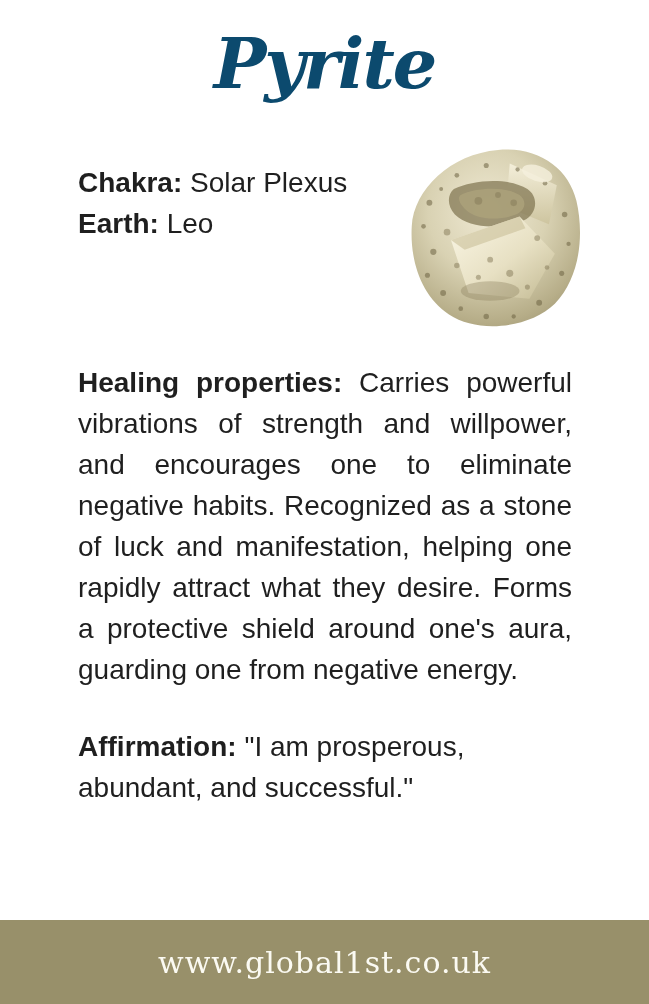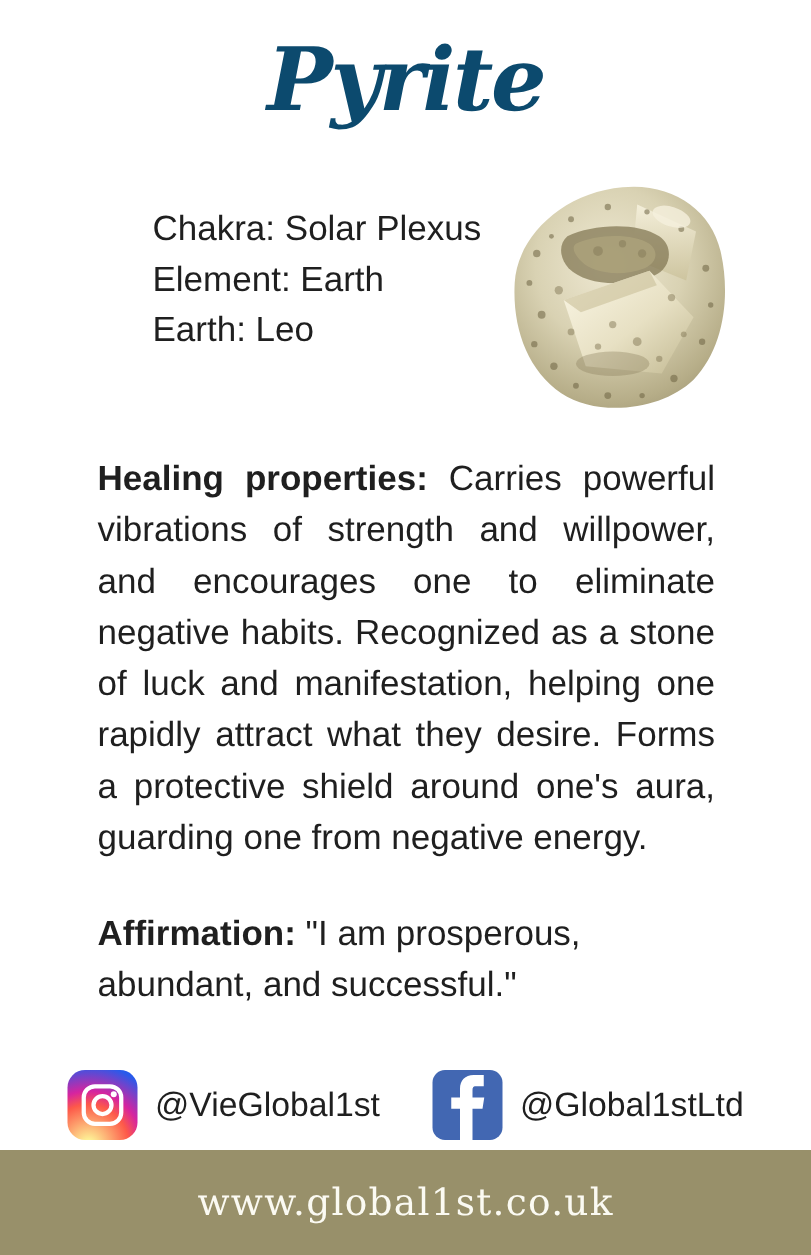--- a/index.html
+++ b/index.html
@@ -28,21 +28,21 @@
     color: #0c4a6e;
     letter-spacing: -2px;
   }
   .props {
     position: absolute;
     left: 78px;
     top: 163px;
     font-size: 28px;
     line-height: 40.5px;
   }
-  .props .label { font-weight: 400; margin-left: 44px; }
+  .props .label { font-weight: 700; }
   .props .value { font-weight: 400; }
   .stone-wrap {
     position: absolute;
     left: 400px;
     top: 144px;
     width: 196px;
     height: 196px;
   }
   .healing {
     position: absolute;
@@ -115,24 +115,20 @@
 <body>
 
 <div class="card">
 
   <div class="title">Pyrite</div>
 
   <div class="props">
     <div>
       <span class="label">Chakra: </span>
       <span class="value">Solar Plexus</span>
-    </div>
-    <div>
-      <span class="label">Element: </span>
-      <span class="value">Earth</span>
     </div>
     <div>
       <span class="label">Earth: </span>
       <span class="value">Leo</span>
     </div>
   </div>
 
   <div class="stone-wrap">
     <svg viewBox="0 0 200 200" width="196" height="196" aria-hidden="true">
       <defs>
@@ -198,34 +194,18 @@
   <div class="healing">
     <span class="label">Healing properties: </span>
     <span>Carries powerful vibrations of strength and willpower, and encourages one to eliminate negative habits. Recognized as a stone of luck and manifestation, helping one rapidly attract what they desire. Forms a protective shield around one's aura, guarding one from negative energy.</span>
   </div>
 
   <div class="affirmation">
     <span class="label">Affirmation: </span>
     <span>"I am prosperous, abundant, and successful."</span>
   </div>
 
-  <div class="social">
-    <span class="ig-icon">
-      <svg width="36" height="36" viewBox="0 0 36 36" aria-hidden="true">
-        <rect x="3" y="3" width="30" height="30" rx="9" fill="none" stroke="#ffffff" stroke-width="3.4"></rect>
-        <circle cx="18" cy="18" r="7.2" fill="none" stroke="#ffffff" stroke-width="3.4"></circle>
-        <circle cx="27" cy="9.4" r="2.4" fill="#ffffff"></circle>
-      </svg>
-    </span>
-    <span class="handle first">@VieGlobal1st</span>
-    <span class="fb-icon">
-      <svg width="34" height="52" viewBox="0 0 34 52" aria-hidden="true">
-        <path d="M23 9 h7 V0 h-8 c-7 0 -11 4.5 -11 11 v7 H4 v9 h7 v25 h10 V27 h8 l1.4 -9 H21 v-6 c0 -2 0.8 -3 2 -3 z" fill="#ffffff"></path>
-      </svg>
-    </span>
-    <span class="handle">@Global1stLtd</span>
-  </div>
 
   <div class="footer">
     <span class="url">www.global1st.co.uk</span>
   </div>
 
 </div>
 
 </body></html>

